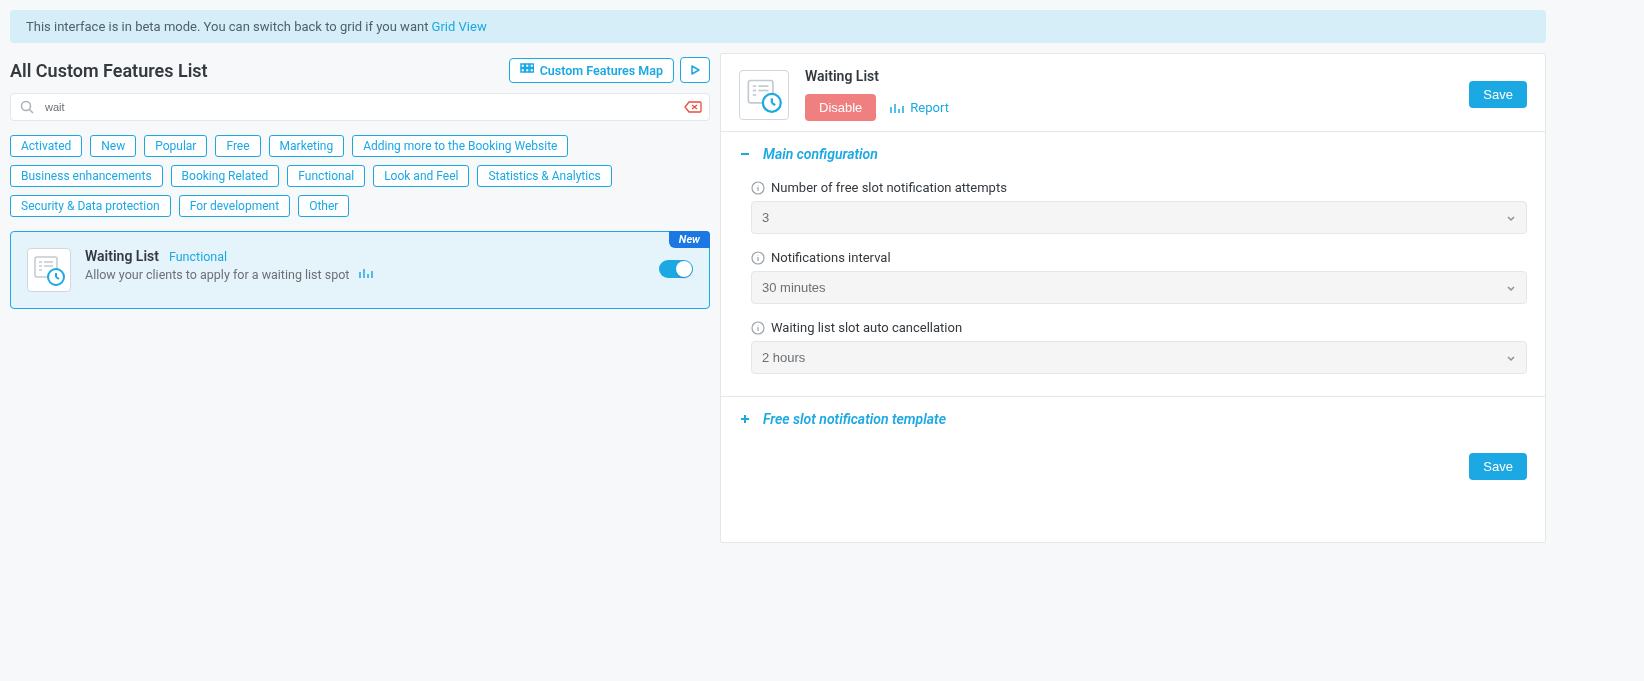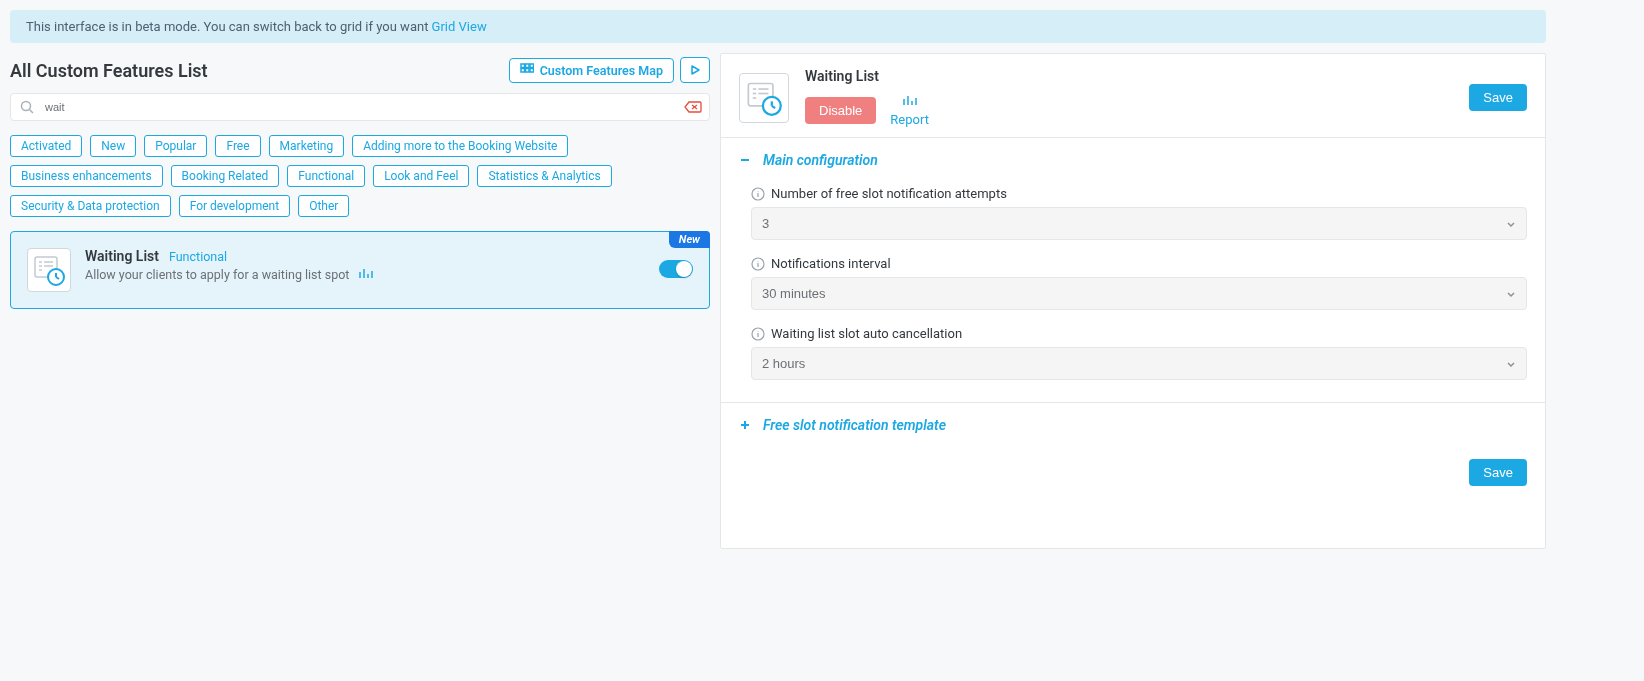--- a/index.html
+++ b/index.html
@@ -146,21 +146,21 @@
   .panel-header .feature-icon { width: 50px; height: 50px; }
   .panel-titles { flex: 1; }
   .panel-title { font-weight: 600; font-size: 14px; margin-bottom: 10px; }
   .panel-btns { display: flex; gap: 14px; align-items: center; }
   .btn {
     border: none; border-radius: 4px; padding: 6px 14px; font-size: 13px; cursor: pointer;
   }
   .btn-disable { background: var(--disable-bg); color: #fff; }
   .btn-save { background: var(--primary); color: #fff; font-weight:500;}
   .btn-save-right { margin-left: auto; }
-  .report-link-panel { color: var(--primary); display: inline-flex; align-items: center; gap: 6px; font-size: 13px; text-decoration:none; cursor:pointer;flex-direction:column;}
+  .report-link-panel { color: var(--primary); display: inline-flex; align-items: center; gap: 6px; font-size: 13px; text-decoration:none; cursor:pointer;}
   
   .section { border-top: 1px solid var(--border-light); }
   .section-header {
     display: flex; align-items: center; gap: 12px;
     color: var(--primary); font-weight: 600; font-size: 14px;
     padding: 14px 18px; cursor: pointer; font-style: italic;
   }
   .section-body { padding: 4px 18px 18px 30px; }
   .form-row { margin-bottom: 16px; }
   .form-label { display: flex; align-items: center; gap: 6px; color: var(--text-dark); font-size: 13px; margin-bottom: 6px; }

